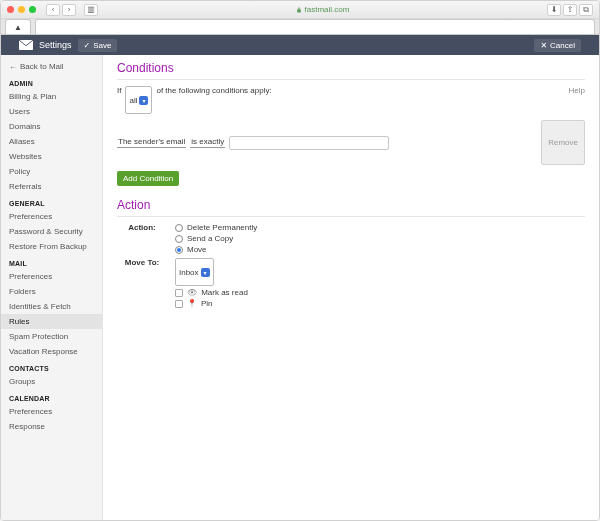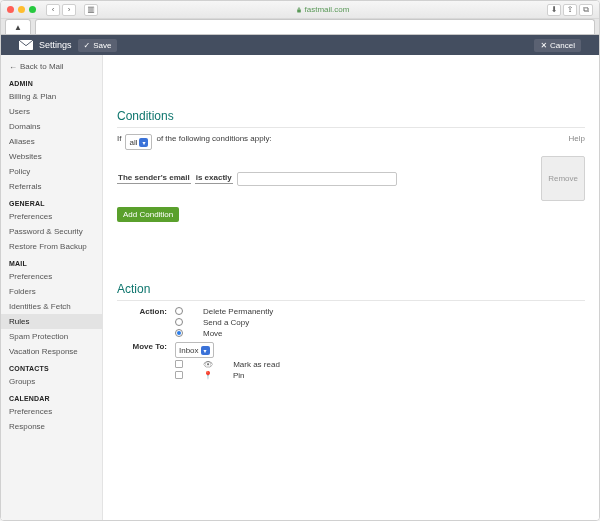--- a/index.html
+++ b/index.html
@@ -33,36 +33,36 @@
   .body { flex:1; display:flex; overflow:hidden; background:#fff; }
   .sidebar { width:102px; background:#f4f4f4; border-right:1px solid #e3e3e3; overflow-y:auto; padding:4px 0 8px; }
   .backlink { display:flex; align-items:center; gap:3px; padding:3px 8px; color:#555; font-size:8px; cursor:pointer; }
   .backlink::before { content:"←"; font-size:8px; }
   .sec { padding:6px 8px 2px; font-size:7px; font-weight:bold; color:#222; text-transform:uppercase; letter-spacing:.2px; }
   .nav { list-style:none; }
   .nav li { padding:3px 8px; font-size:8px; color:#555; cursor:pointer; }
   .nav li.active { background:#e3e3e3; color:#222; }
   
   .main { flex:1; padding:6px 14px; overflow:auto; color:#3a3a3a; }
-  h2 { font-size:12px; font-weight:400; color:#0f766e; margin-bottom:4px;margin-top:48px; }
+  h2 { font-size:12px; font-weight:400; color:#a21caf; margin-bottom:4px; }
   .line { border-top:1px solid #e6e6e6; margin-bottom:6px; }
   .cond-row { display:flex; gap:4px; font-size:8px; margin-bottom:6px; }
-  .select { border:1px solid #bbb; background:#fff; border-radius:2px; padding:0 3px; height:16px; display:inline-flex; align-items:center; gap:2px; font-size:8px; }
+  .select { border:1px solid #bbb; background:#fff; border-radius:2px; padding:0 3px; height:28px; display:inline-flex; align-items:center; gap:2px; font-size:8px; }
   .select.blue .caret { background:#3a72d8; color:#fff; border-radius:2px; width:9px; height:9px; display:flex; align-items:center; justify-content:center; font-size:6px; }
   .select .caret { font-size:6px; color:#555; }
   .help { margin-left:auto; color:#888; font-size:8px; cursor:pointer; }
   .row2 { display:flex; align-items:center; gap:4px; font-size:8px; margin-bottom:6px; }
-  .underline-sel { border:none; border-bottom:1px solid #999; padding:0 1px 1px; font-size:8px; cursor:pointer;font-weight:bold; }
+  .underline-sel { border:none; border-bottom:1px solid #999; padding:0 1px 1px; font-size:8px; cursor:pointer; }
   .textin { flex:0 0 160px; height:14px; border:1px solid #c7c7c7; border-radius:2px; padding:0 3px; font-size:8px; }
   .removebtn { margin-left:auto; background:#eee; border:1px solid #d2d2d2; color:#999; border-radius:2px; padding:17px 6px; font-size:8px; cursor:default; }
   .addcond { display:inline-block; background:#5aa02c; color:#fff; border-radius:2px; padding:3px 6px; font-size:8px; cursor:pointer; margin-bottom:12px; }
   .form { display:grid; grid-template-columns:58px 1fr; row-gap:4px; font-size:8px; }
-  .flabel { text-align:right; padding-right:8px; font-weight:bold; color:#333; }
+  .flabel { text-align:center; padding-right:8px; font-weight:bold; color:#333; }
   .opts { display:flex; flex-direction:column; gap:2px; }
-  .opt { display:flex; gap:20px; }
+  .opt { display:flex; align-items:center; gap:4px; }
   .radio { width:8px; height:8px; border:1px solid #888; border-radius:50%; display:inline-flex; align-items:center; justify-content:center; }
   .radio.checked::after { content:""; width:4px; height:4px; background:#2b7de9; border-radius:50%; }
   .chk { width:8px; height:8px; border:1px solid #aaa; border-radius:1px; display:inline-block; }
   .eyehide { color:#777; font-size:8px; }
   .pin { color:#c23; font-size:8px; }
 </style>
 </head>
 <body>
 
 <div class="chrome">

